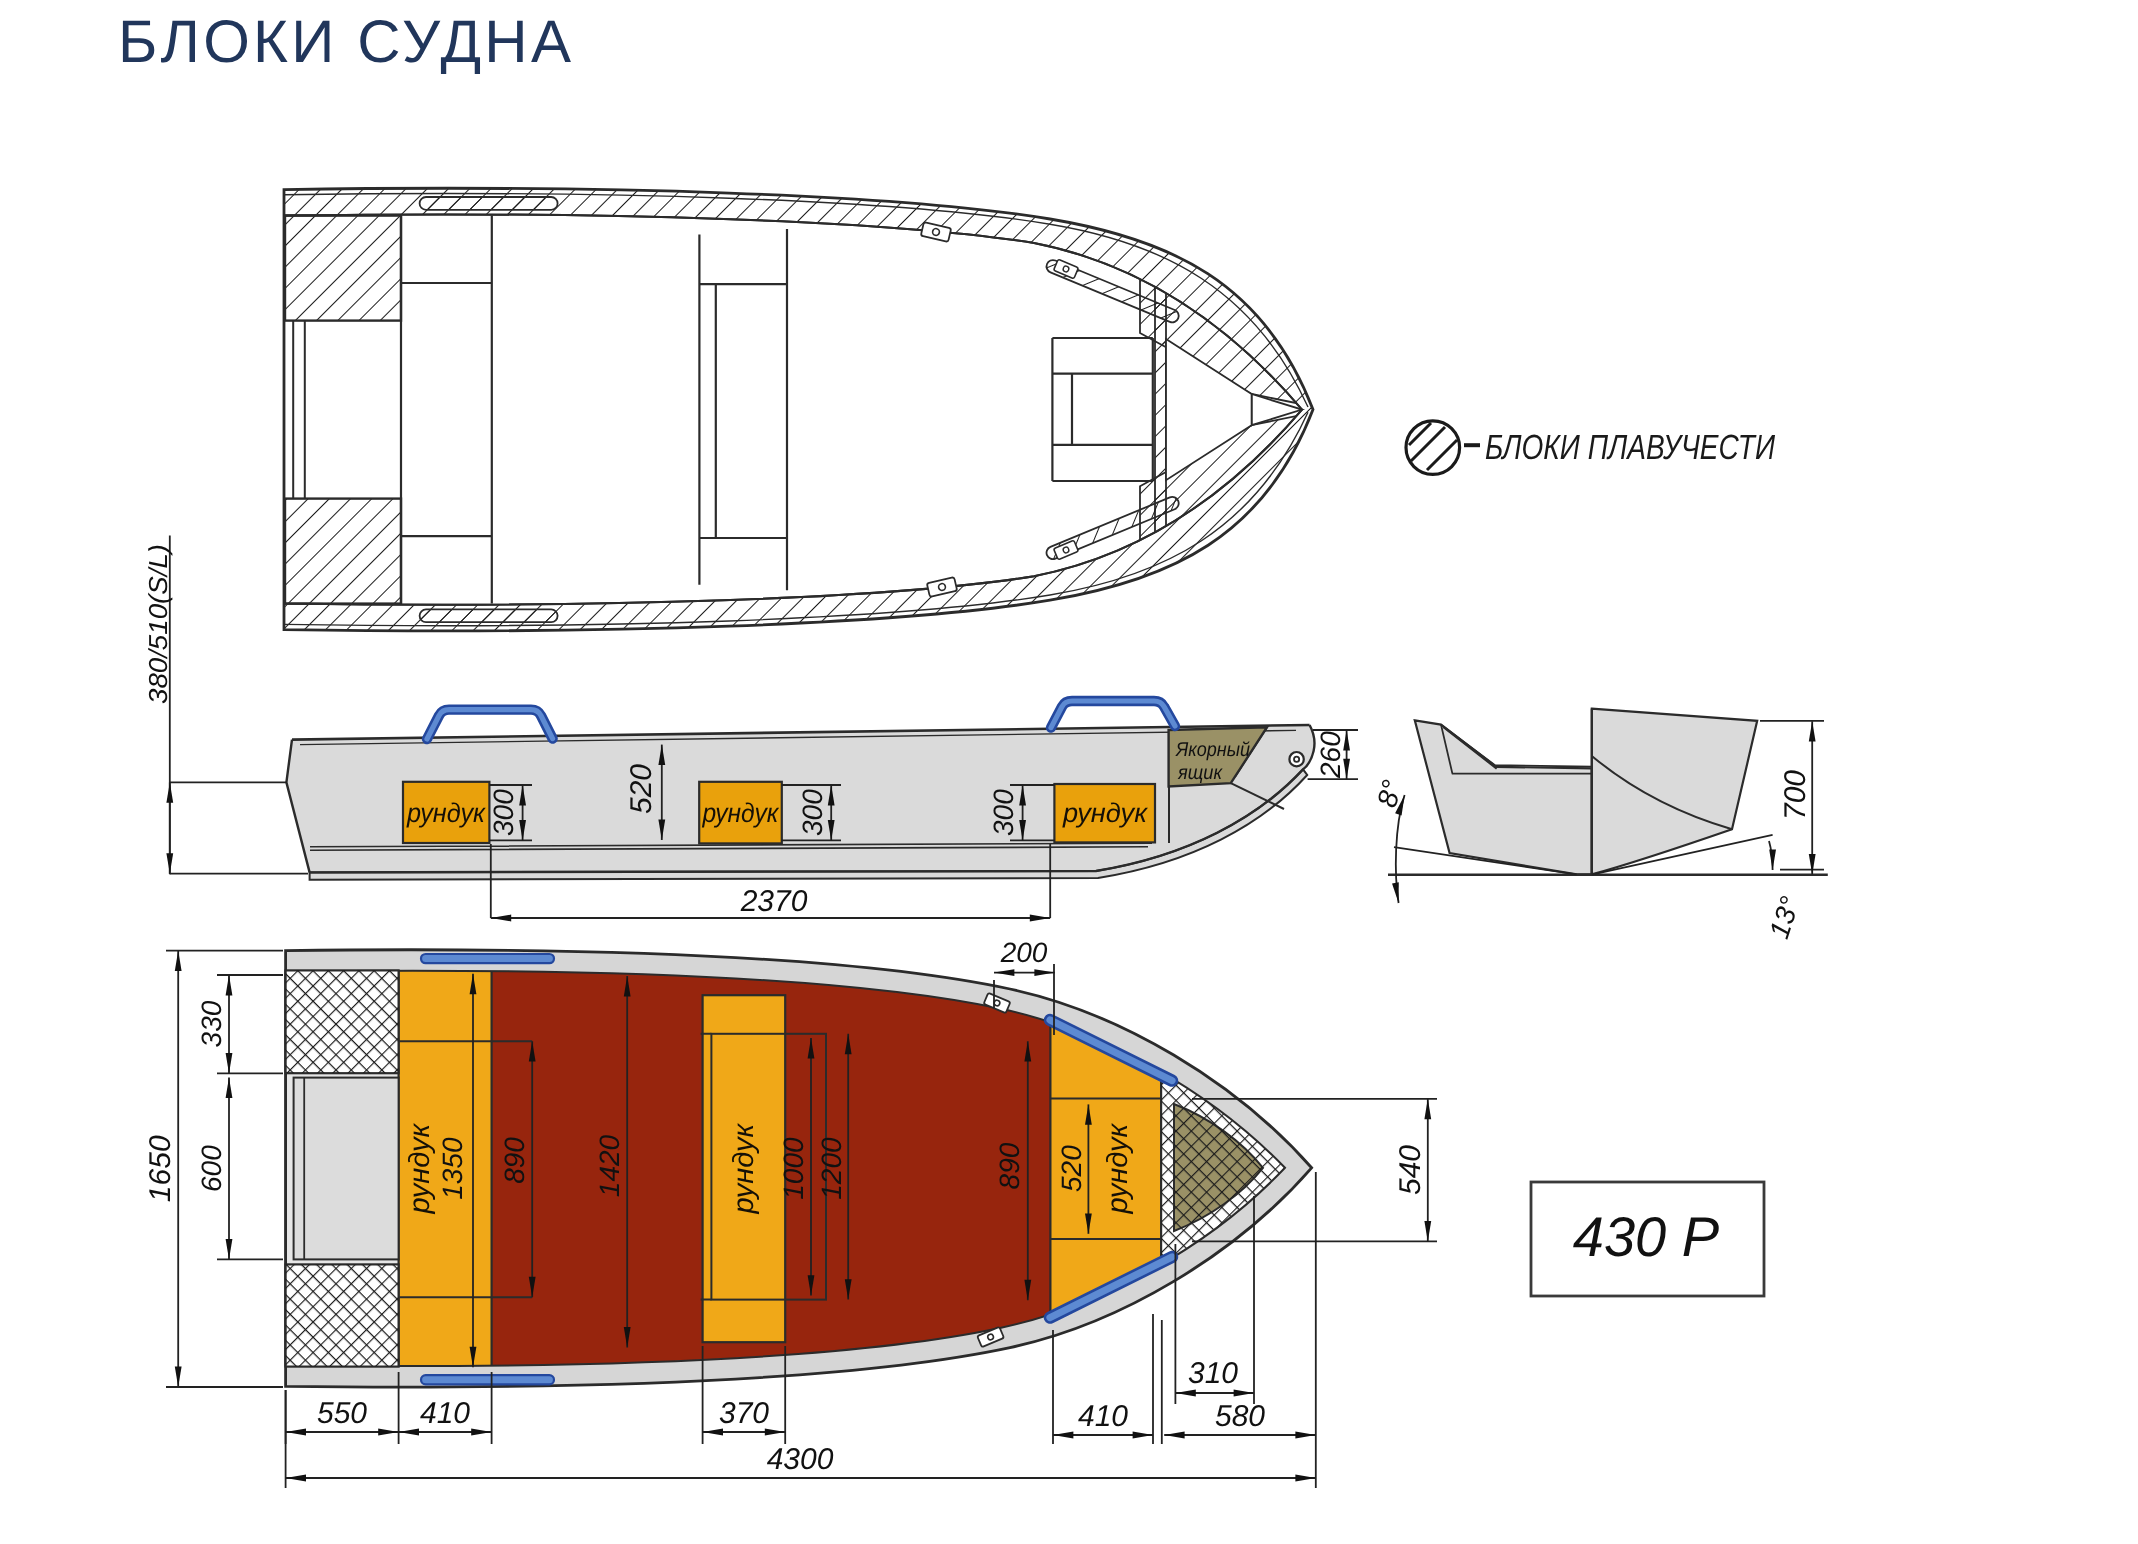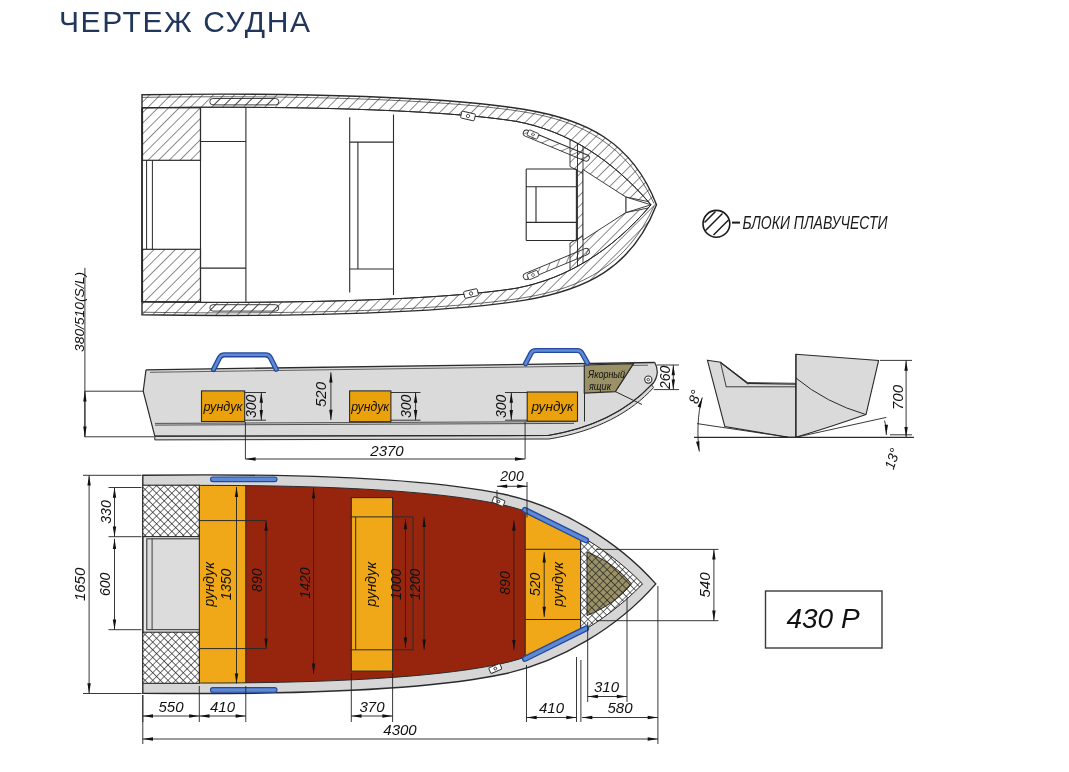--- a/index.html
+++ b/index.html
@@ -6,21 +6,21 @@
   #page{position:relative;width:1069px;height:772px;background:#ffffff;overflow:hidden;}
   svg{display:block;}
   .dim{font:italic 14px "Liberation Sans",sans-serif;fill:#111;}
   .dim15{font:italic 15px "Liberation Sans",sans-serif;fill:#111;}
   .lbl{font:italic 13.5px "Liberation Sans",sans-serif;fill:#151007;}
 </style>
 </head>
 <body>
 <div id="page">
 
-<div style="position:absolute;left:59px;top:5px;font:400 30px 'Liberation Sans',sans-serif;letter-spacing:1.6px;color:#21365b;">ЧЕРТЕЖ СУДНА</div>
+<div style="position:absolute;left:59px;top:5px;font:400 30px 'Liberation Sans',sans-serif;letter-spacing:1.6px;color:#21365b;">БЛОКИ СУДНА</div>
 <svg width="1069" height="772" viewBox="0 0 1069 772" style="position:absolute;left:0;top:0;">
 <defs>
   <pattern id="hatch" patternUnits="userSpaceOnUse" width="7.5" height="7.5" patternTransform="rotate(-45)">
     <rect width="7.5" height="7.5" fill="none"></rect>
     <line x1="0" y1="0" x2="7.5" y2="0" stroke="#1a1a1a" stroke-width="1"></line>
   </pattern>
   <pattern id="cross" patternUnits="userSpaceOnUse" width="5.4" height="5.4" patternTransform="rotate(45)">
     <rect width="5.4" height="5.4" fill="none"></rect>
     <path d="M0,0 H5.4 M0,0 V5.4" stroke="#1b1b1b" stroke-width="1.15" fill="none"></path>
   </pattern>

